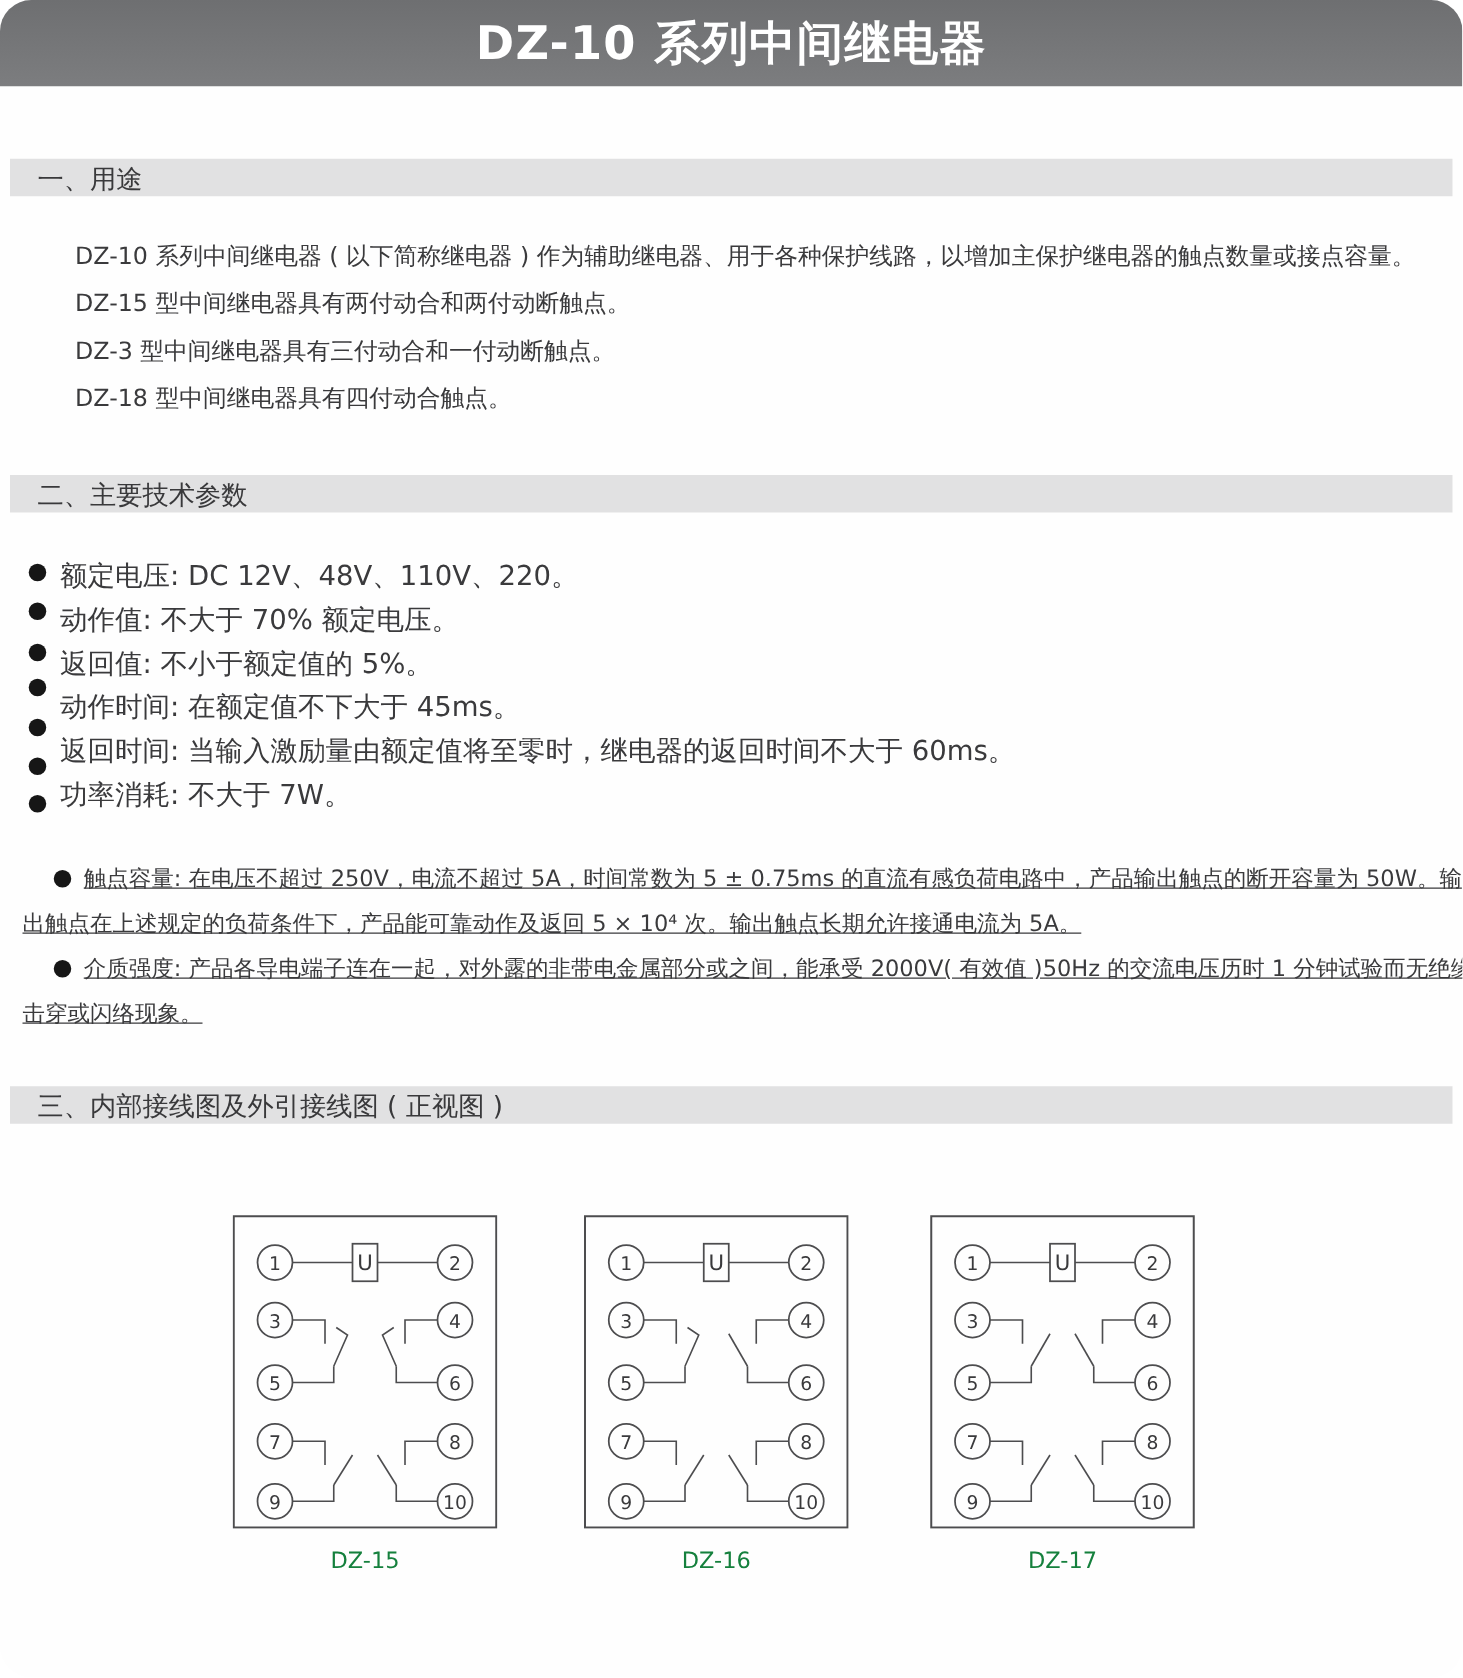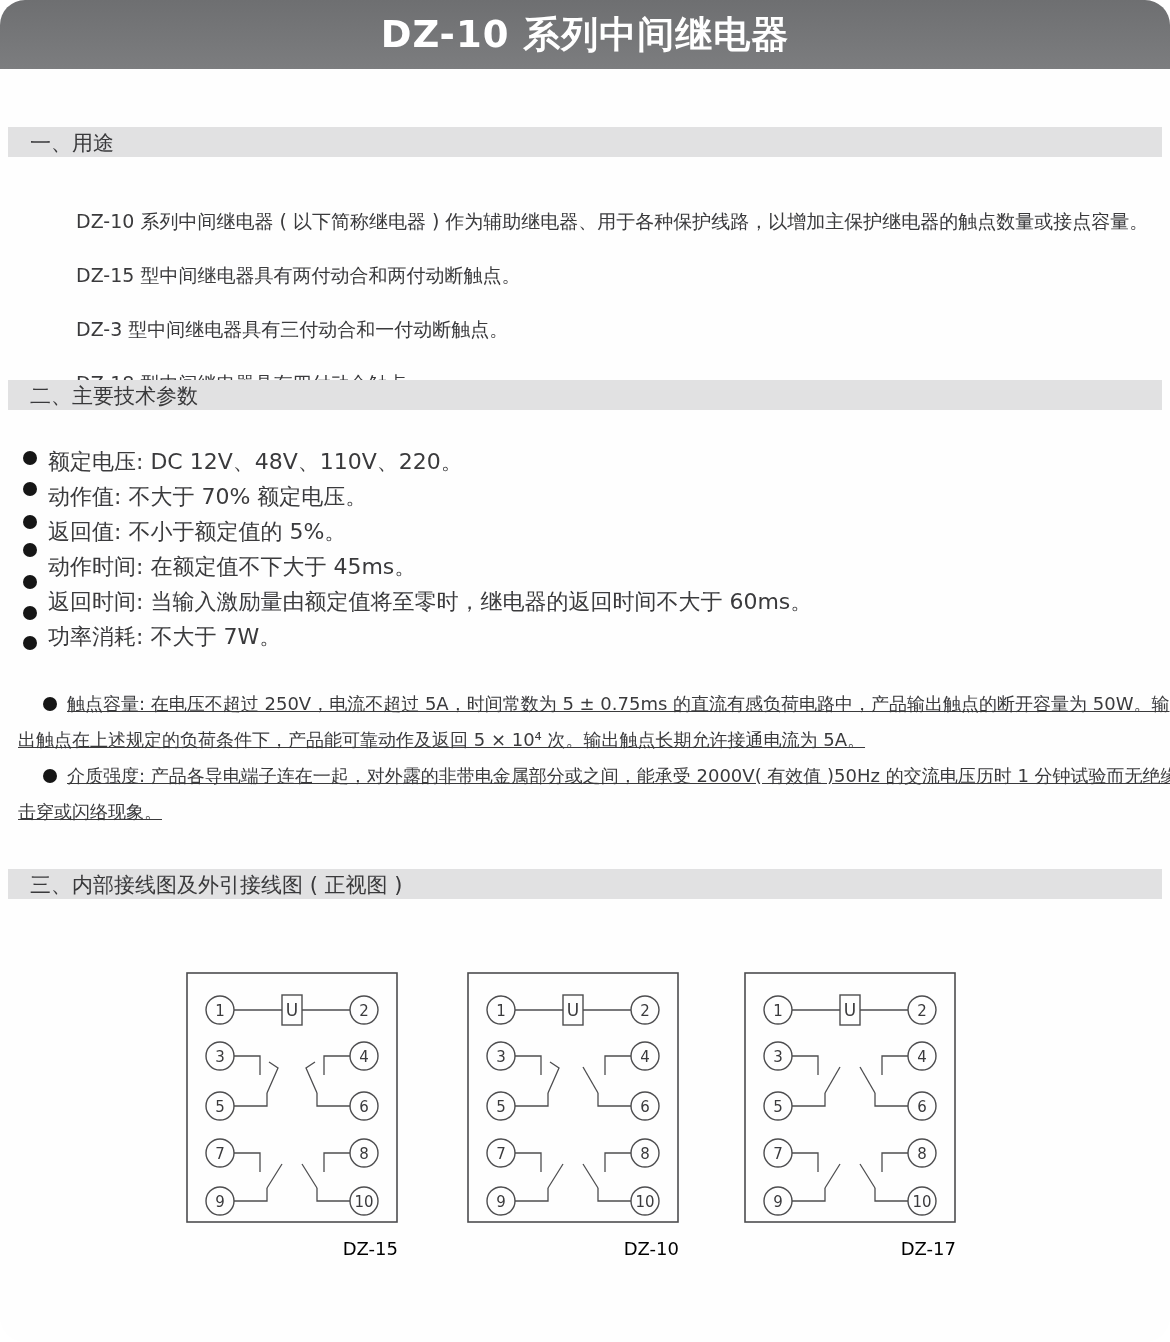--- a/index.html
+++ b/index.html
@@ -19,39 +19,39 @@
   .titlebar h1{margin:0; color:#fff; font-size:37px; font-weight:bold; letter-spacing:1px;}
   
   .sec-bar{
     position:absolute; left:8px; right:8px; height:30px; background:var(--section-bg);
     display:flex; align-items:flex-end; padding-left:22px; box-sizing:border-box;
     font-size:21px; color:#39393b;
   }
   .sec-bar.s1{top:127px;} .sec-bar.s2{top:380px;} .sec-bar.s3{top:869px;}
   
   .paras{position:absolute; left:60px; top:186px; right:2px; font-size:19px;}
-  .paras p{margin:16px; height:38px; line-height:38px; white-space:nowrap;}
+  .paras p{margin:0; height:38px; line-height:38px; white-space:nowrap;}
   
   .spec-list{position:absolute; left:20px; top:444px; right:5px; height:216px;}
   .spec-line{margin-left:28px; height:35px; line-height:35px; font-size:22px; white-space:nowrap;}
   .gutter-dot{position:absolute; left:3px; width:14px; height:14px; border-radius:50%; background:#161616;}
   .gutter-dot:nth-of-type(1){top:7px;}  .gutter-dot:nth-of-type(2){top:38px;}
   .gutter-dot:nth-of-type(3){top:71px;} .gutter-dot:nth-of-type(4){top:99px;}
   .gutter-dot:nth-of-type(5){top:131px;}.gutter-dot:nth-of-type(6){top:162px;}
   .gutter-dot:nth-of-type(7){top:192px;}
   
   .spec-wide{position:absolute; left:18px; width:1162px; font-size:18px; line-height:36px; color:var(--text);text-decoration:underline;}
   .spec-wide.w1{top:668px;} .spec-wide.w2{top:740px;}
   .inline-dot{display:inline-block; width:14px; height:14px; border-radius:50%; background:#161616;
               margin:0 10px 3px 25px; vertical-align:middle;}
   
   figure.diagram{position:absolute; top:972px; width:212px; margin:0;}
   figure.diagram.d0{left:186px;} figure.diagram.d1{left:467px;} figure.diagram.d2{left:744px;}
   figure.diagram svg{display:block; font-family:"DejaVu Sans", sans-serif;}
-  figure.diagram figcaption{margin-top:15px; text-align:right; font-size:18px; color:#000000;}
+  figure.diagram figcaption{margin-top:15px; text-align:center; font-size:18px; color:#15803d;}
 </style>
 </head>
 <body>
 
 <div class="page">
 
   <header class="titlebar">
     <h1>DZ-10 系列中间继电器</h1>
   </header>
 
@@ -161,21 +161,21 @@
           <circle cx="34" cy="181" r="14" fill="none" stroke="#4d4d4f" stroke-width="1.4"></circle>
           <text x="34" y="187" font-size="15" fill="#3a3a3c" text-anchor="middle">7</text>
           <circle cx="178" cy="181" r="14" fill="none" stroke="#4d4d4f" stroke-width="1.4"></circle>
           <text x="178" y="187" font-size="15" fill="#3a3a3c" text-anchor="middle">8</text>
           <circle cx="34" cy="229" r="14" fill="none" stroke="#4d4d4f" stroke-width="1.4"></circle>
           <text x="34" y="235" font-size="15" fill="#3a3a3c" text-anchor="middle">9</text>
           <circle cx="178" cy="229" r="14" fill="none" stroke="#4d4d4f" stroke-width="1.4"></circle>
           <text x="178" y="235" font-size="15" fill="#3a3a3c" text-anchor="middle">10</text>
         </svg>
       </div>
-    <figcaption>DZ-10</figcaption>
+    <figcaption>DZ-16</figcaption>
   </figure>
   <figure class="diagram d2">
     <div class="svg-slot">
         <svg width="212" height="251" viewBox="0 0 212 251">
           <rect x="1" y="1" width="210" height="249" fill="none" stroke="#4d4d4f" stroke-width="1.6"></rect>
           <line x1="48" y1="38" x2="96" y2="38" stroke="#4d4d4f" stroke-width="1.3"></line>
           <line x1="116" y1="38" x2="164" y2="38" stroke="#4d4d4f" stroke-width="1.3"></line>
           <rect x="96" y="23" width="20" height="30" fill="none" stroke="#4d4d4f" stroke-width="1.4"></rect>
           <text x="106" y="44" font-size="17" fill="#3a3a3c" text-anchor="middle">U</text>
           <path d="M48 84 H74 V103 M48 134 H81 V121" fill="none" stroke="#4d4d4f" stroke-width="1.3"></path>

